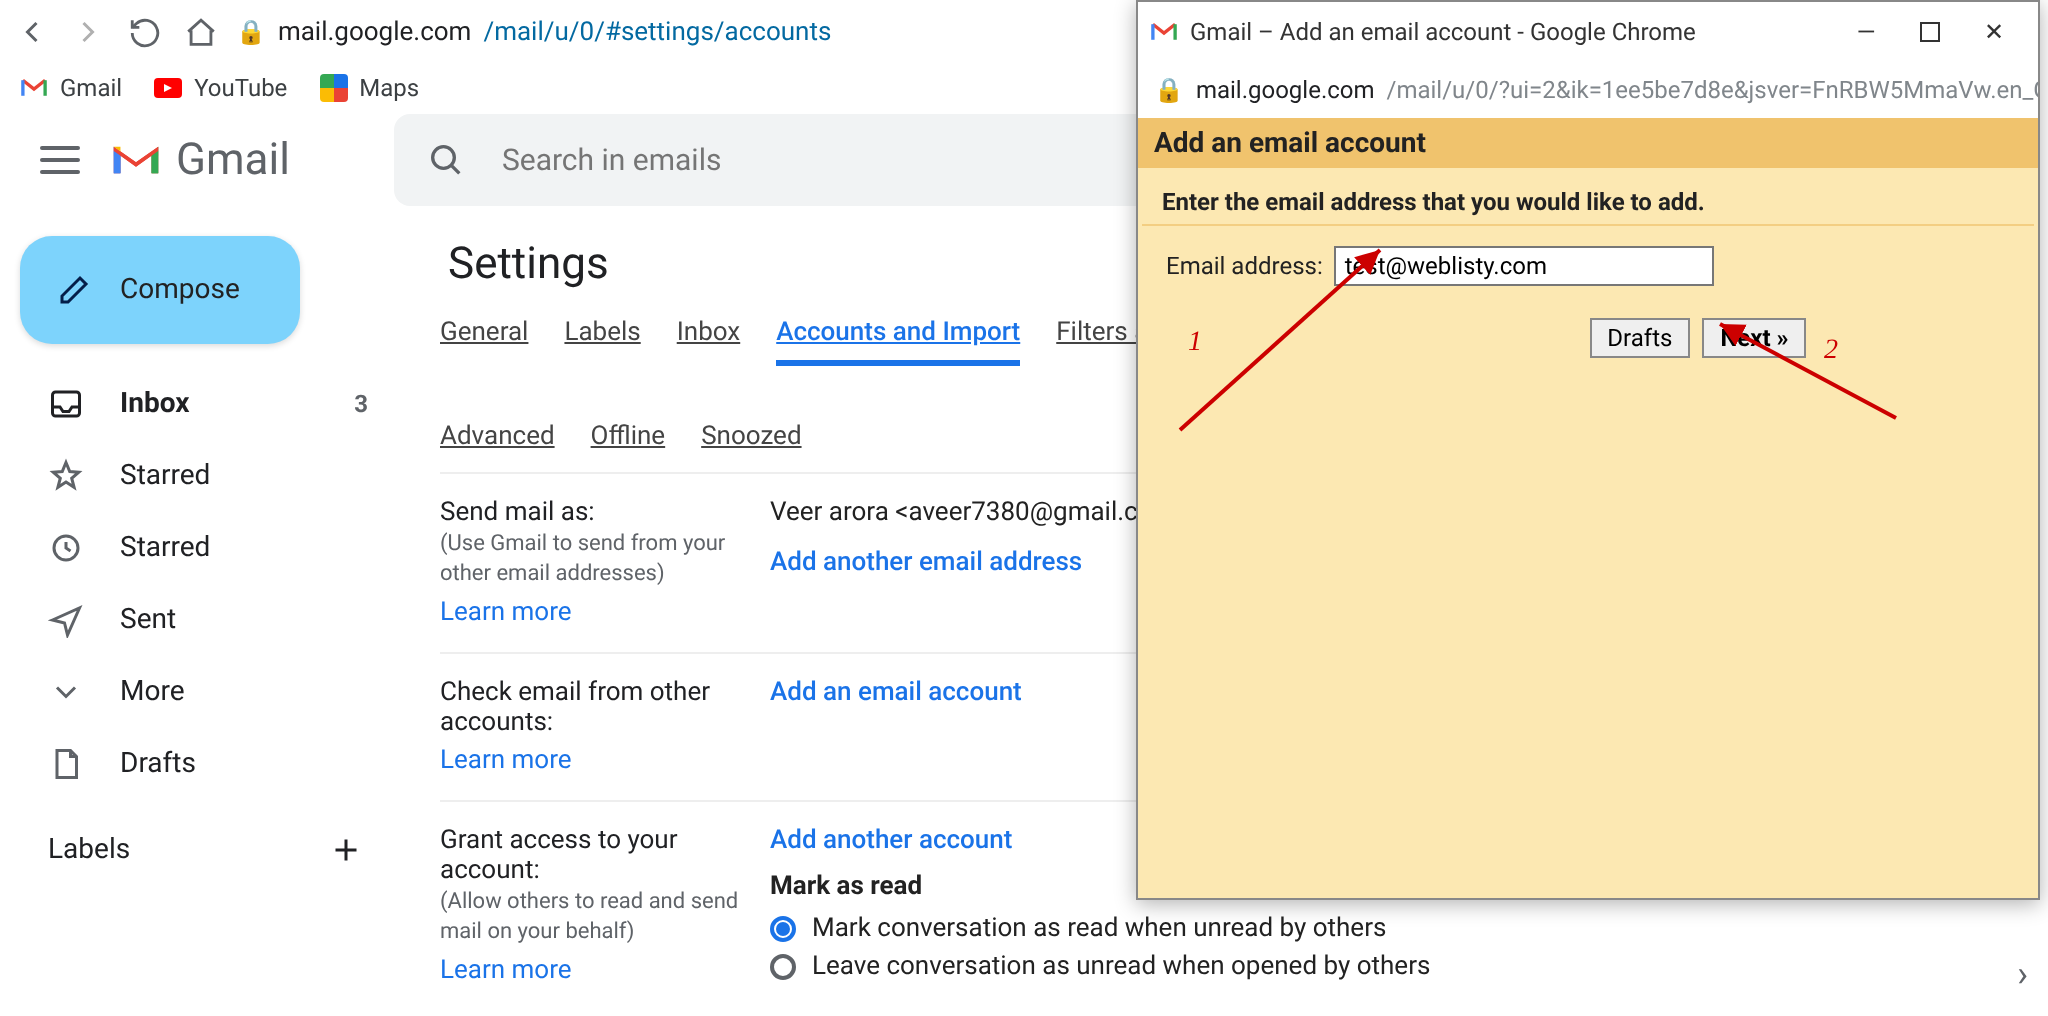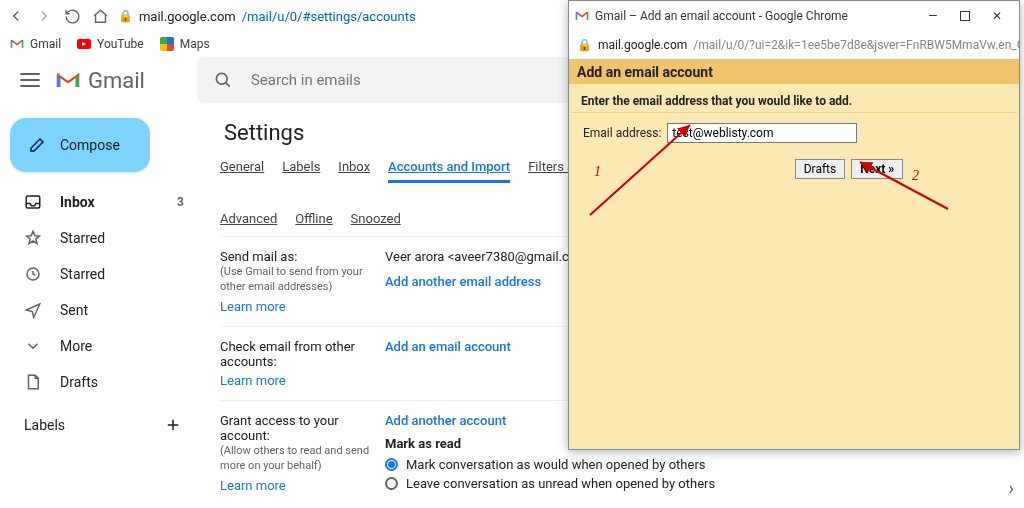--- a/index.html
+++ b/index.html
@@ -242,29 +242,29 @@
           <span class="lm">Learn more</span>
         </div>
         <div class="right">
           <div class="link">Add an email account</div>
         </div>
       </div>
 
       <div class="section" style="border-bottom:none;">
         <div class="left">
           <div class="bold700">Grant access to your account:</div>
-          <div class="sub">(Allow others to read and send more on your behalf)</div>
+          <div class="sub">(Allow others to read and send mail on your behalf)</div>
           <span class="lm">Learn more</span>
         </div>
         <div class="right">
           <div class="link">Add another account</div>
           <div class="strong">Mark as read</div>
           <div class="radio-row">
               <span class="radio checked"></span>
-              <span class="bold700">Mark conversation as would when opened by others</span>
+              <span class="bold700">Mark conversation as read when unread by others</span>
             </div>
           <div class="radio-row">
               <span class="radio"></span>
               <span class="bold700">Leave conversation as unread when opened by others</span>
             </div>
 
         </div>
       </div>
     </div>
   </div>

